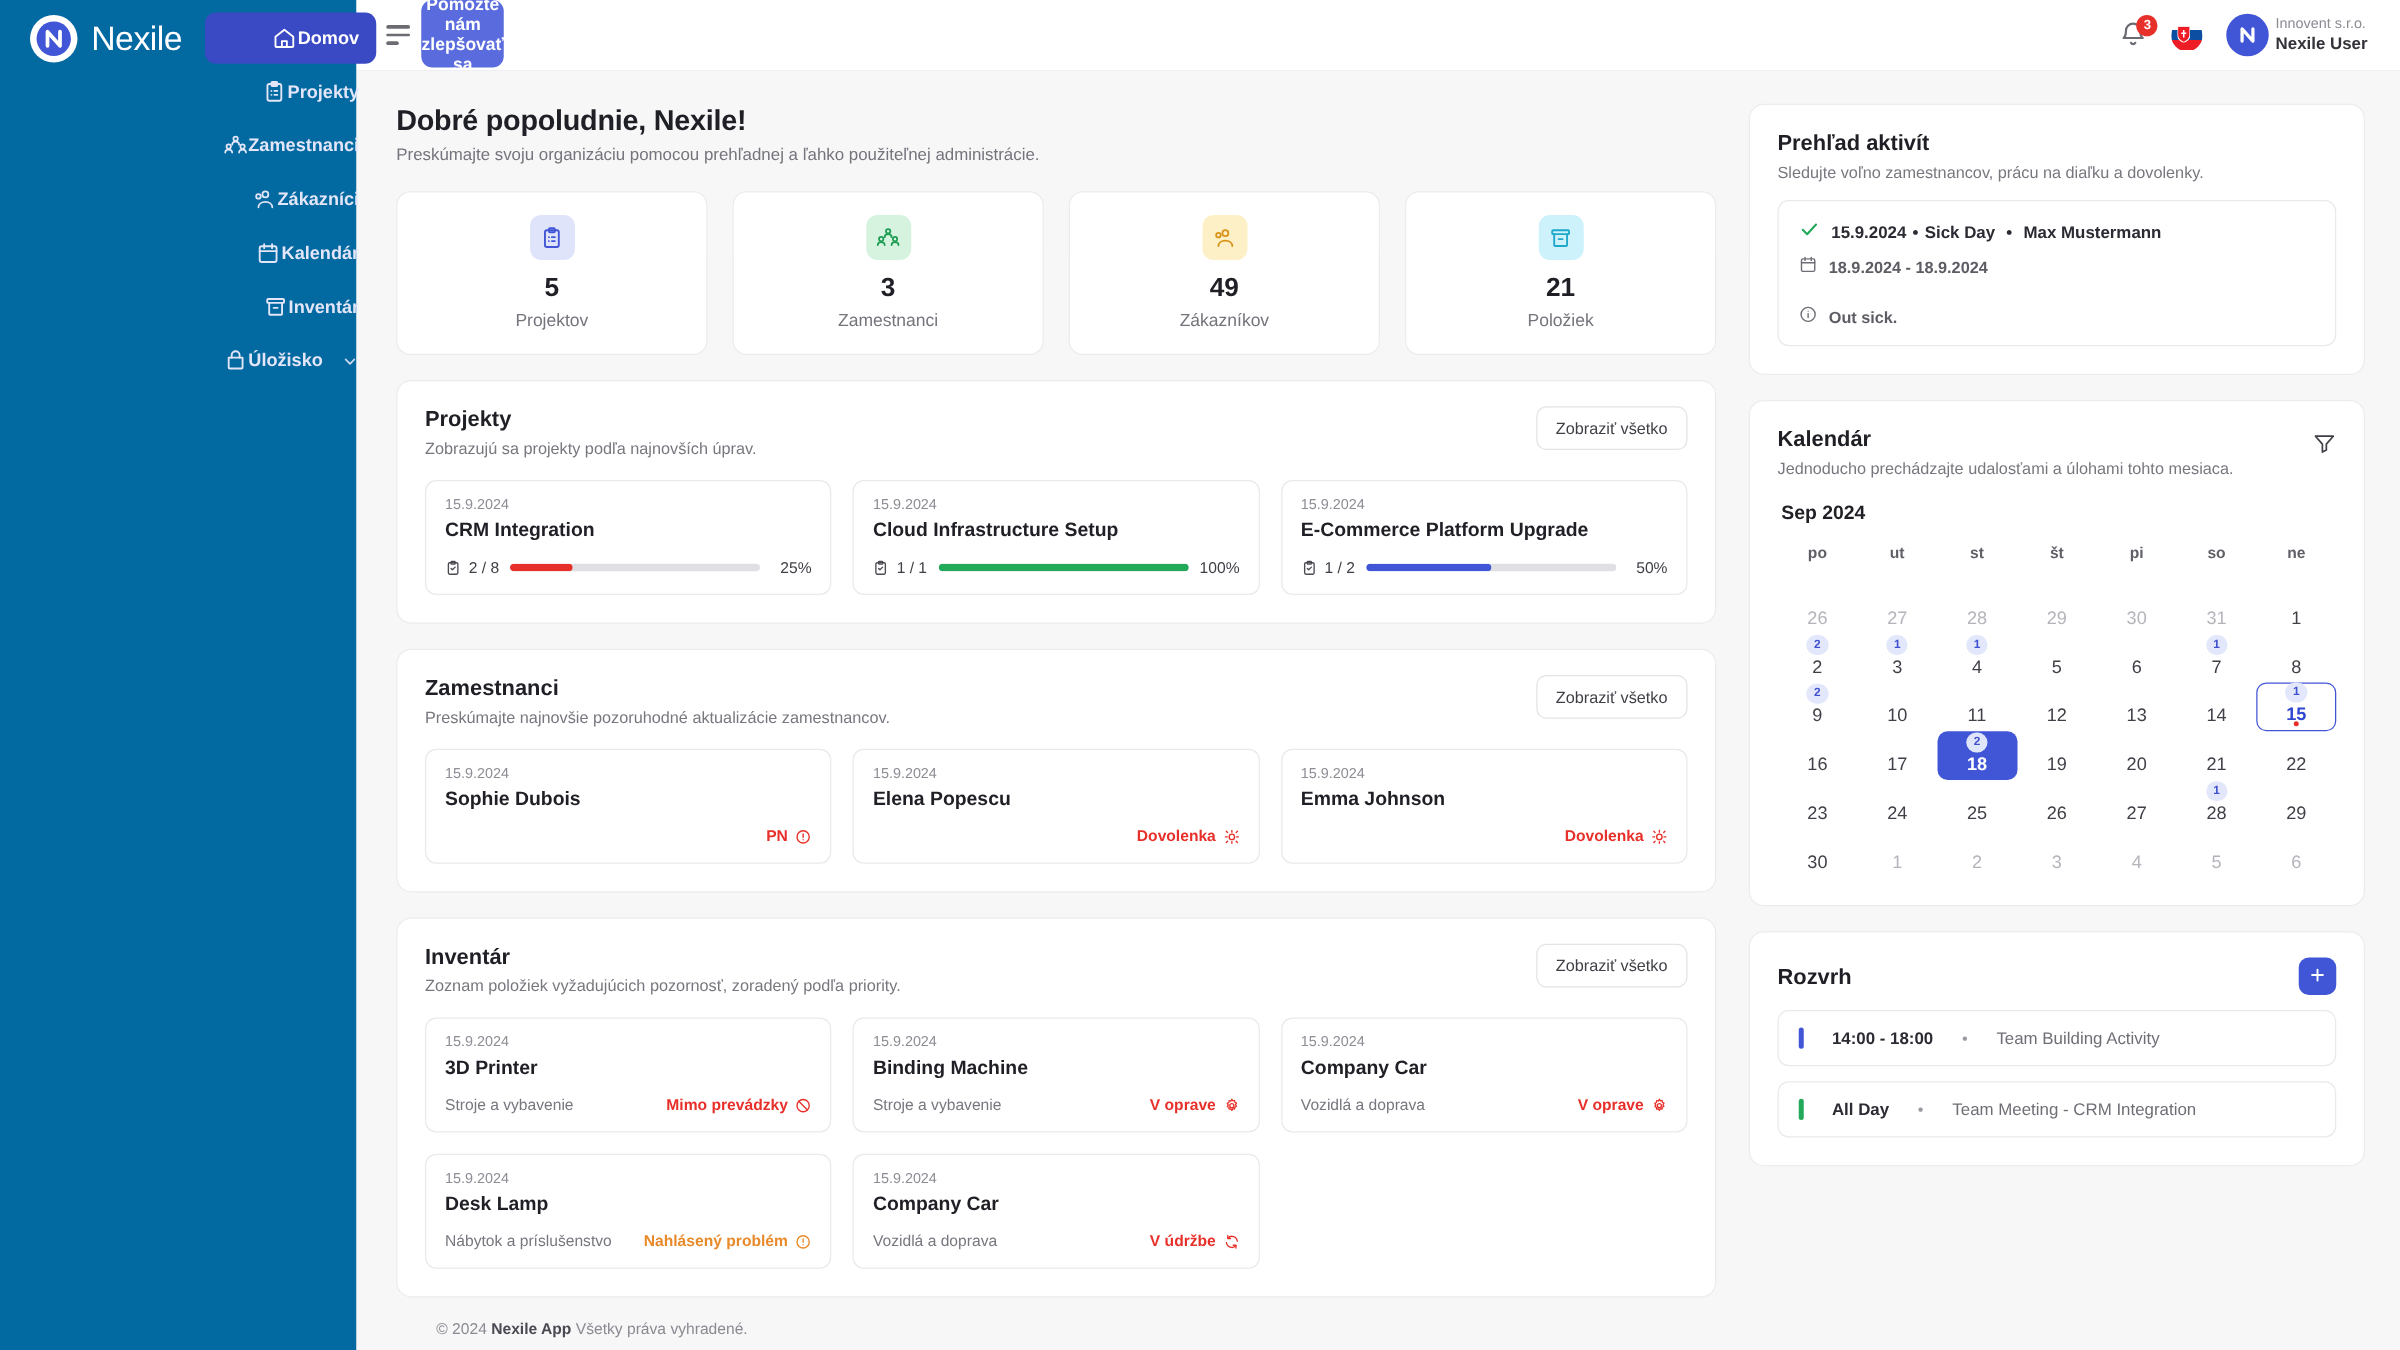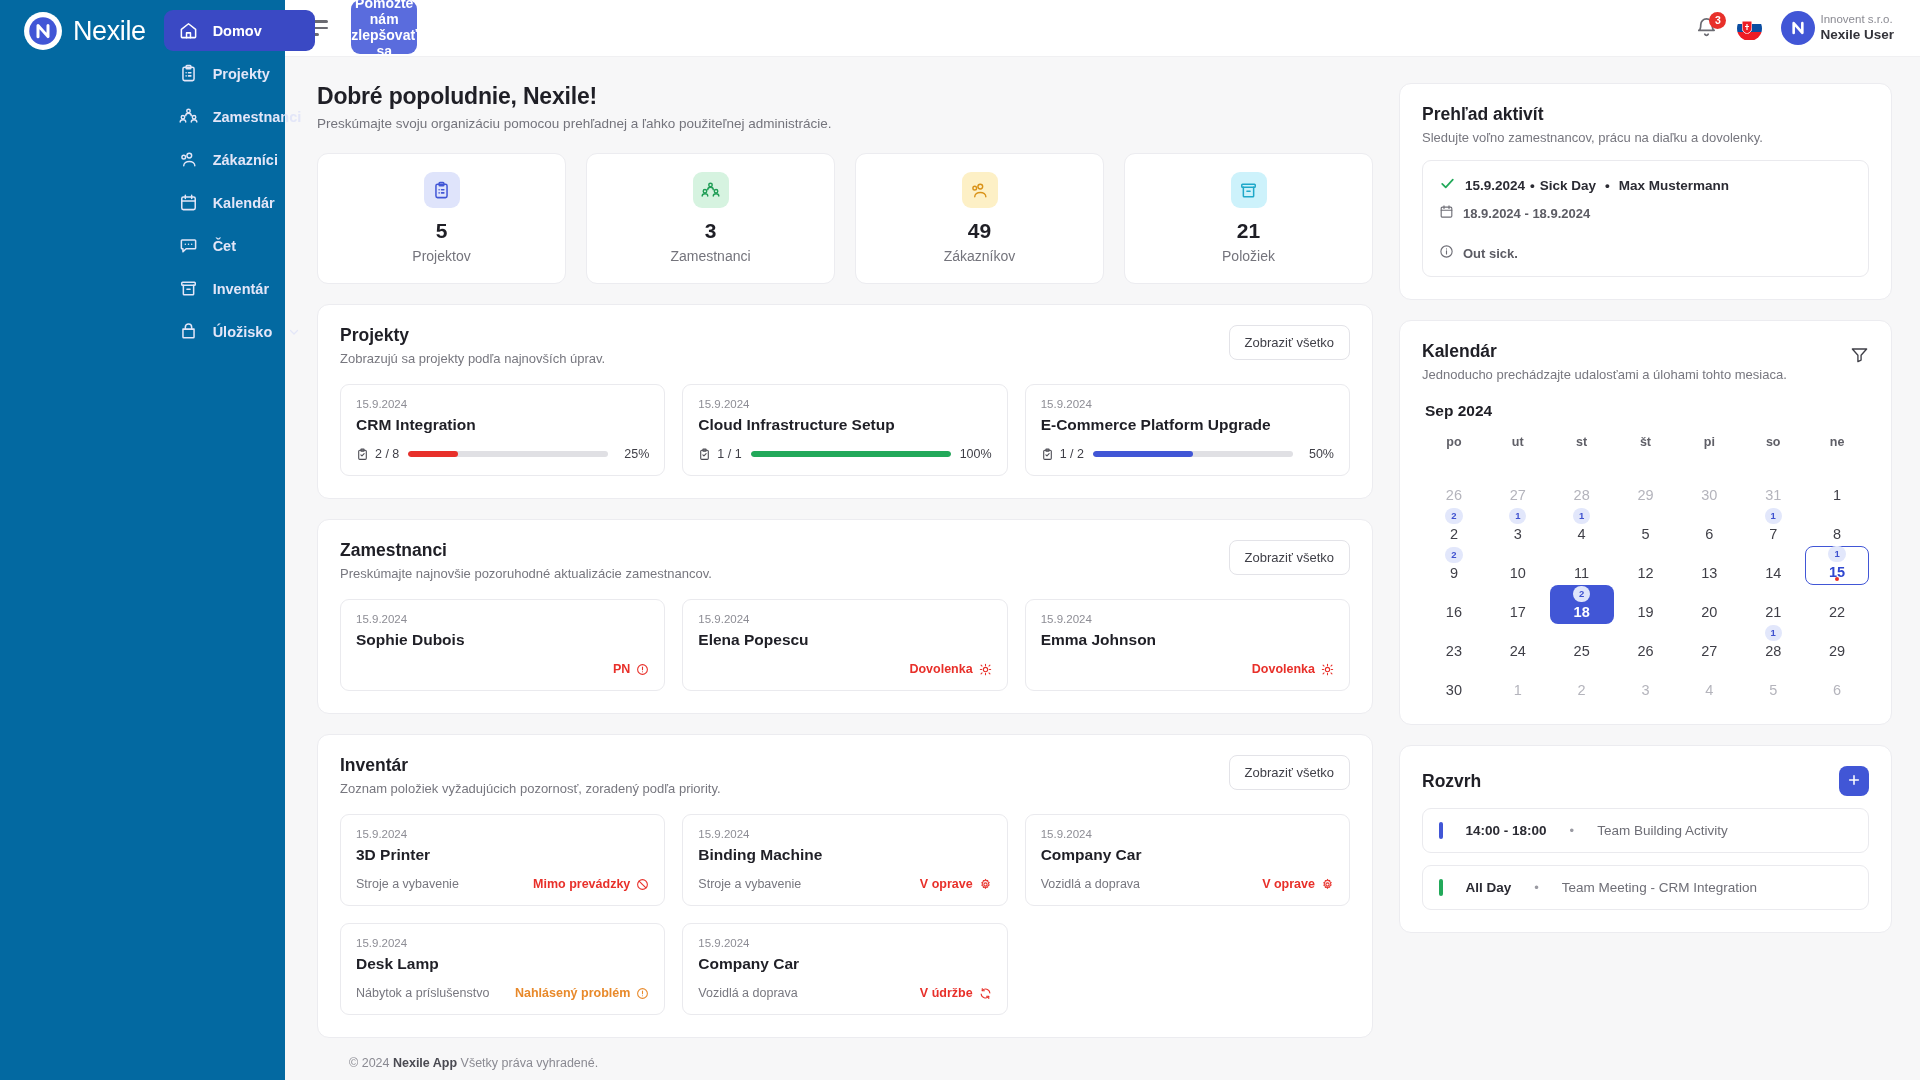--- a/index.html
+++ b/index.html
@@ -30,26 +30,27 @@
     background: #ffffff;
     display: flex; align-items: center; justify-content: center;
     flex: 0 0 38px;
   }
   .brand-logo svg { display: block; }
   .brand-name {
     color: #fff; font-size: 27px; font-weight: 400; letter-spacing: -0.4px;
   }
   .nav { padding: 10px 18px 0 18px; display: flex; flex-direction: column; gap: 2px; }
   .nav-item {
-    display: flex; align-items: center; gap: 14px;
+    display: flex; align-items: center; 
     height: 41px; padding: 0 14px;
     border-radius: 9px;
     color: #e3e6f8; font-size: 14.5px; font-weight: 600;
     cursor: pointer;
     position: relative;
+    justify-content: flex-end;
   }
   .nav-item.active { background: #3a49c4; color: #ffffff; }
   .nav-ico { width: 21px; height: 21px; flex: 0 0 21px; display:flex; align-items:center; justify-content:center; }
   .nav-ico svg { width: 19px; height: 19px; display: block; }
   .nav-chevron { margin-left: auto; width: 14px; height: 14px; opacity: .9;}
   .sidebar-spacer { flex: 1 1 auto; }
   .improve-btn {
     margin: 0 18px 32px 18px;
     height: 54px; border-radius: 9px;
     background: #5a6cdd;
@@ -263,29 +264,20 @@
         <span>Zákazníci</span>
       </div>
       <div class="nav-item">
         <span class="nav-ico">
             <svg viewBox="0 0 24 24" fill="none" stroke="#e3e6f8" stroke-width="1.9" stroke-linecap="round" stroke-linejoin="round">
               <rect x="3.5" y="5" width="17" height="16" rx="2"></rect>
               <path d="M8 3v4M16 3v4M3.5 10h17"></path>
             </svg>
           </span>
         <span>Kalendár</span>
-      </div>
-      <div class="nav-item">
-        <span class="nav-ico">
-            <svg viewBox="0 0 24 24" fill="none" stroke="#e3e6f8" stroke-width="1.9" stroke-linecap="round" stroke-linejoin="round">
-              <path d="M4 5h16a1 1 0 0 1 1 1v9a1 1 0 0 1-1 1H9l-4 4v-4H4a1 1 0 0 1-1-1V6a1 1 0 0 1 1-1z"></path>
-              <path d="M8 10.5h.01M12 10.5h.01M16 10.5h.01"></path>
-            </svg>
-          </span>
-        <span>Čet</span>
       </div>
       <div class="nav-item">
         <span class="nav-ico">
             <svg viewBox="0 0 24 24" fill="none" stroke="#e3e6f8" stroke-width="1.9" stroke-linecap="round" stroke-linejoin="round">
               <rect x="3.5" y="4" width="17" height="4" rx="1"></rect>
               <path d="M5.5 8v11a1 1 0 0 0 1 1h11a1 1 0 0 0 1-1V8"></path>
               <path d="M10 13h4"></path>
             </svg>
           </span>
         <span>Inventár</span>

